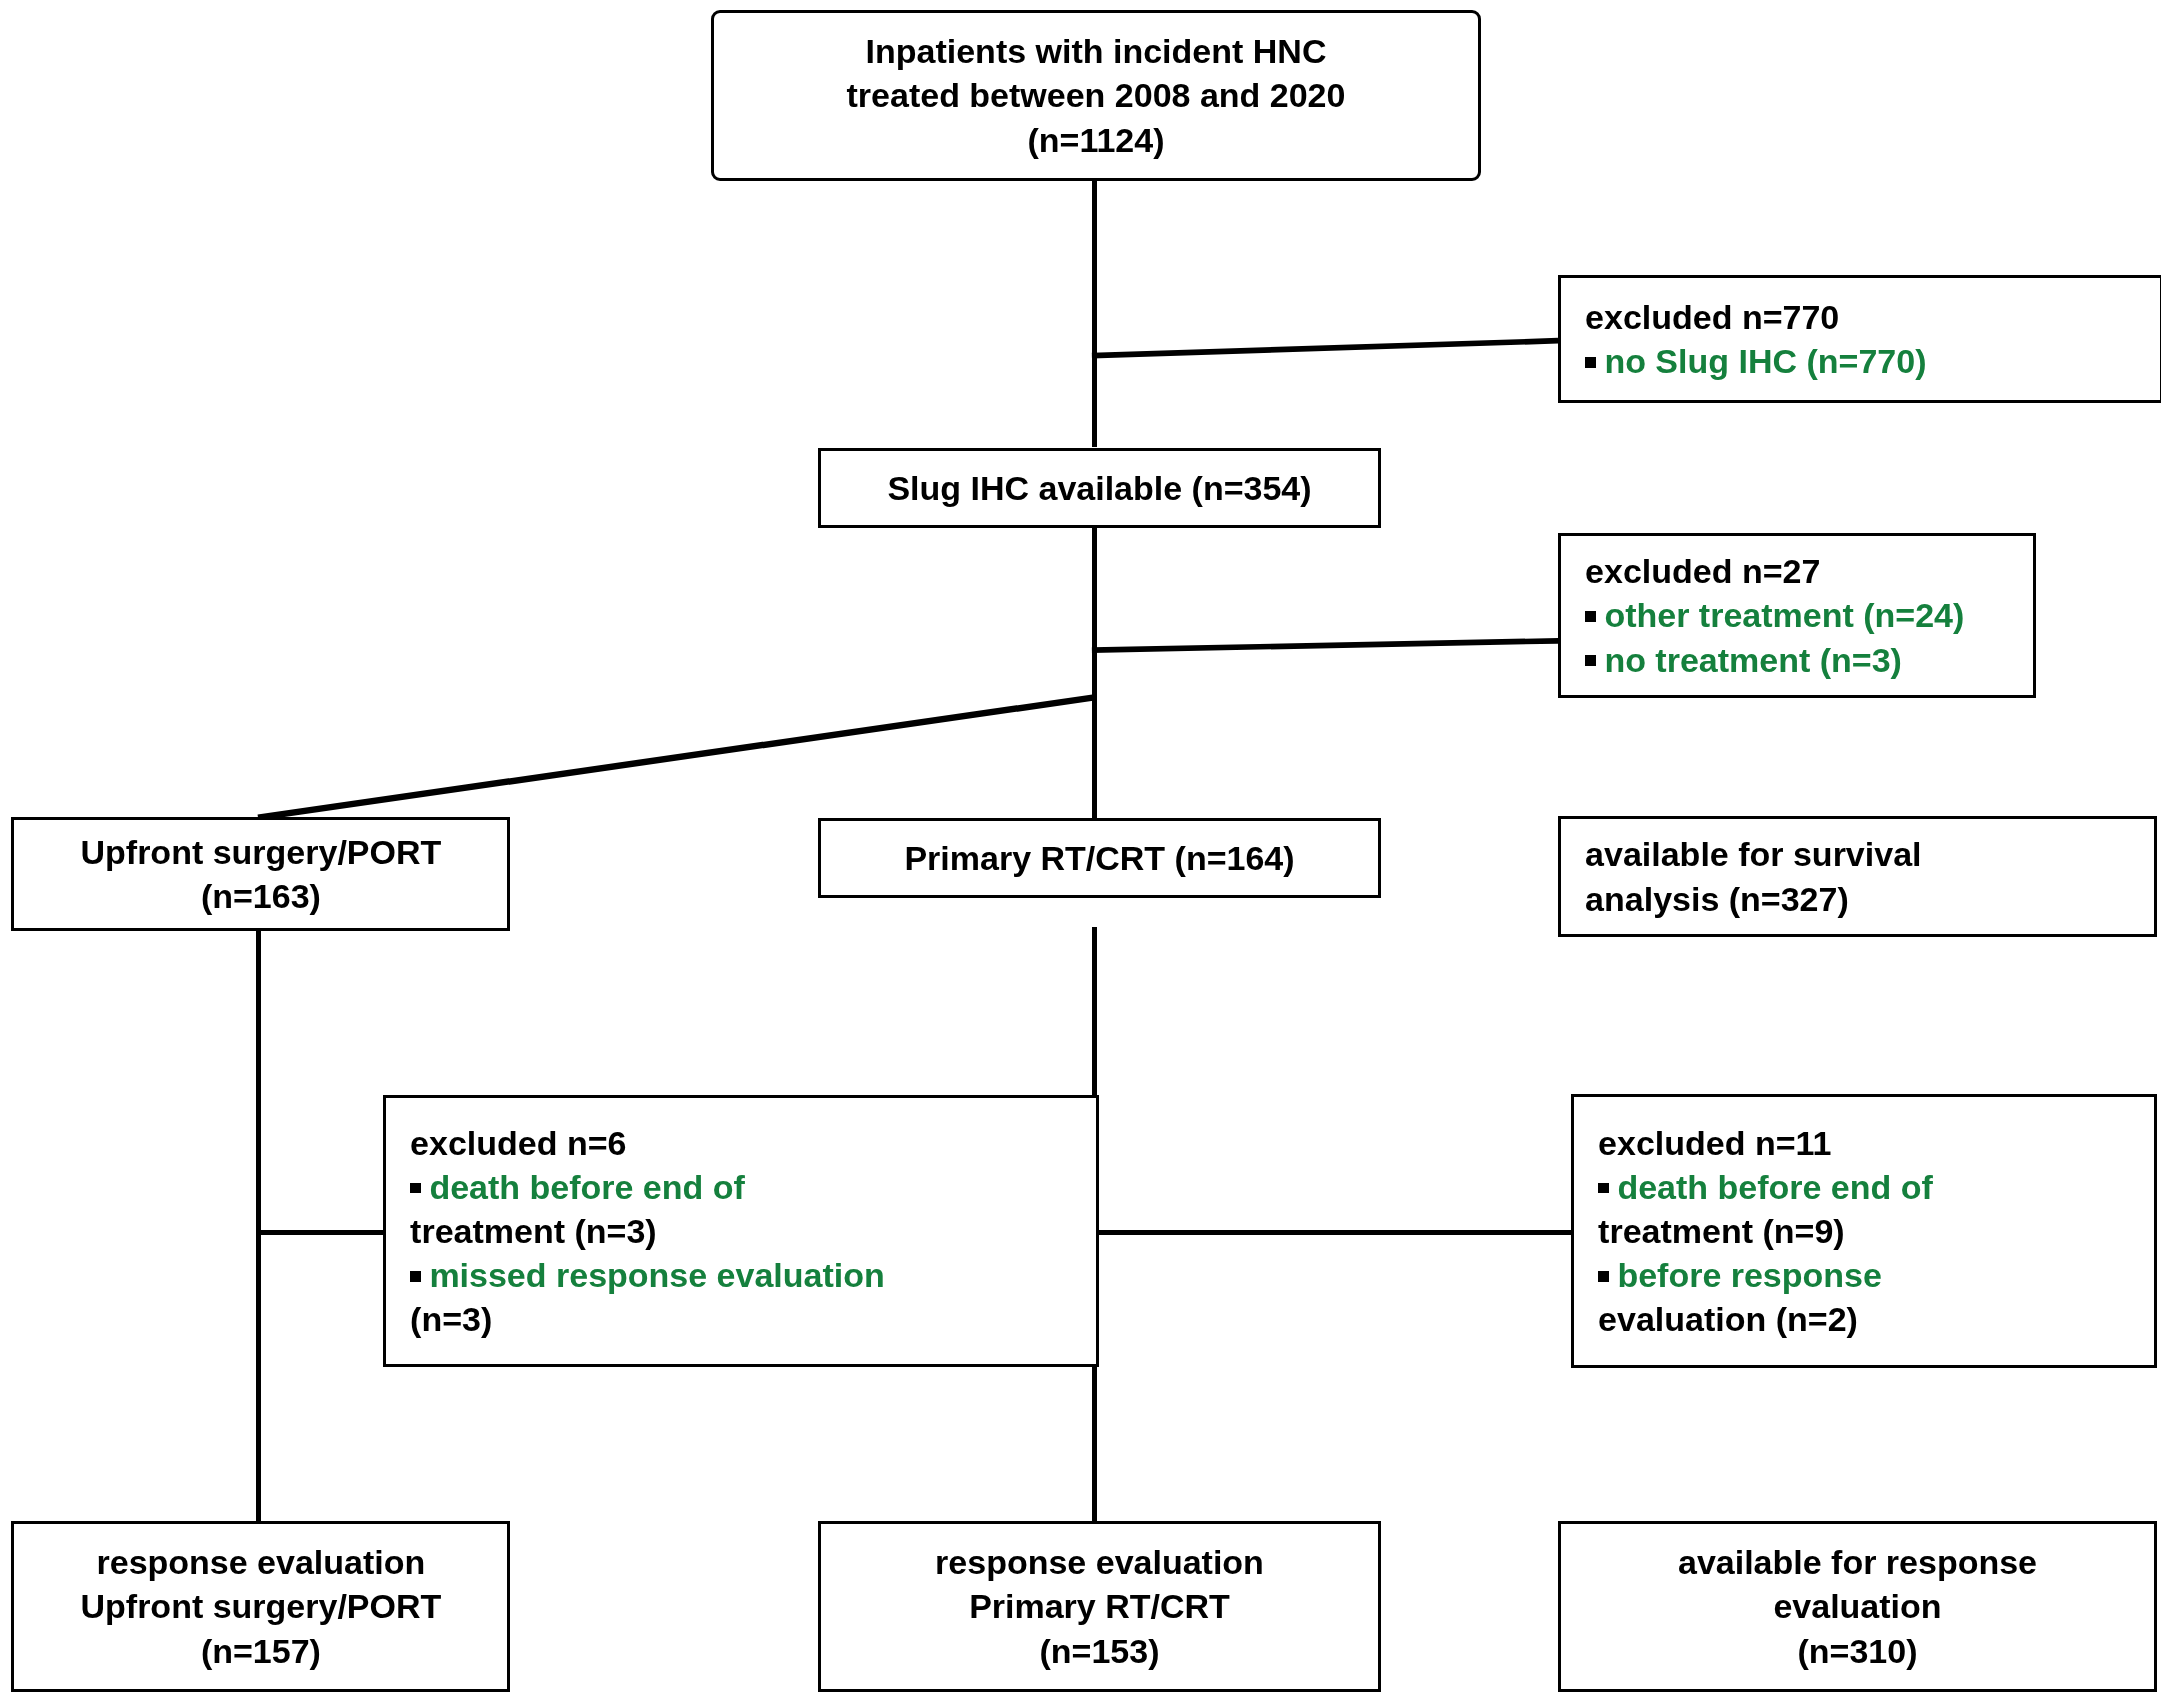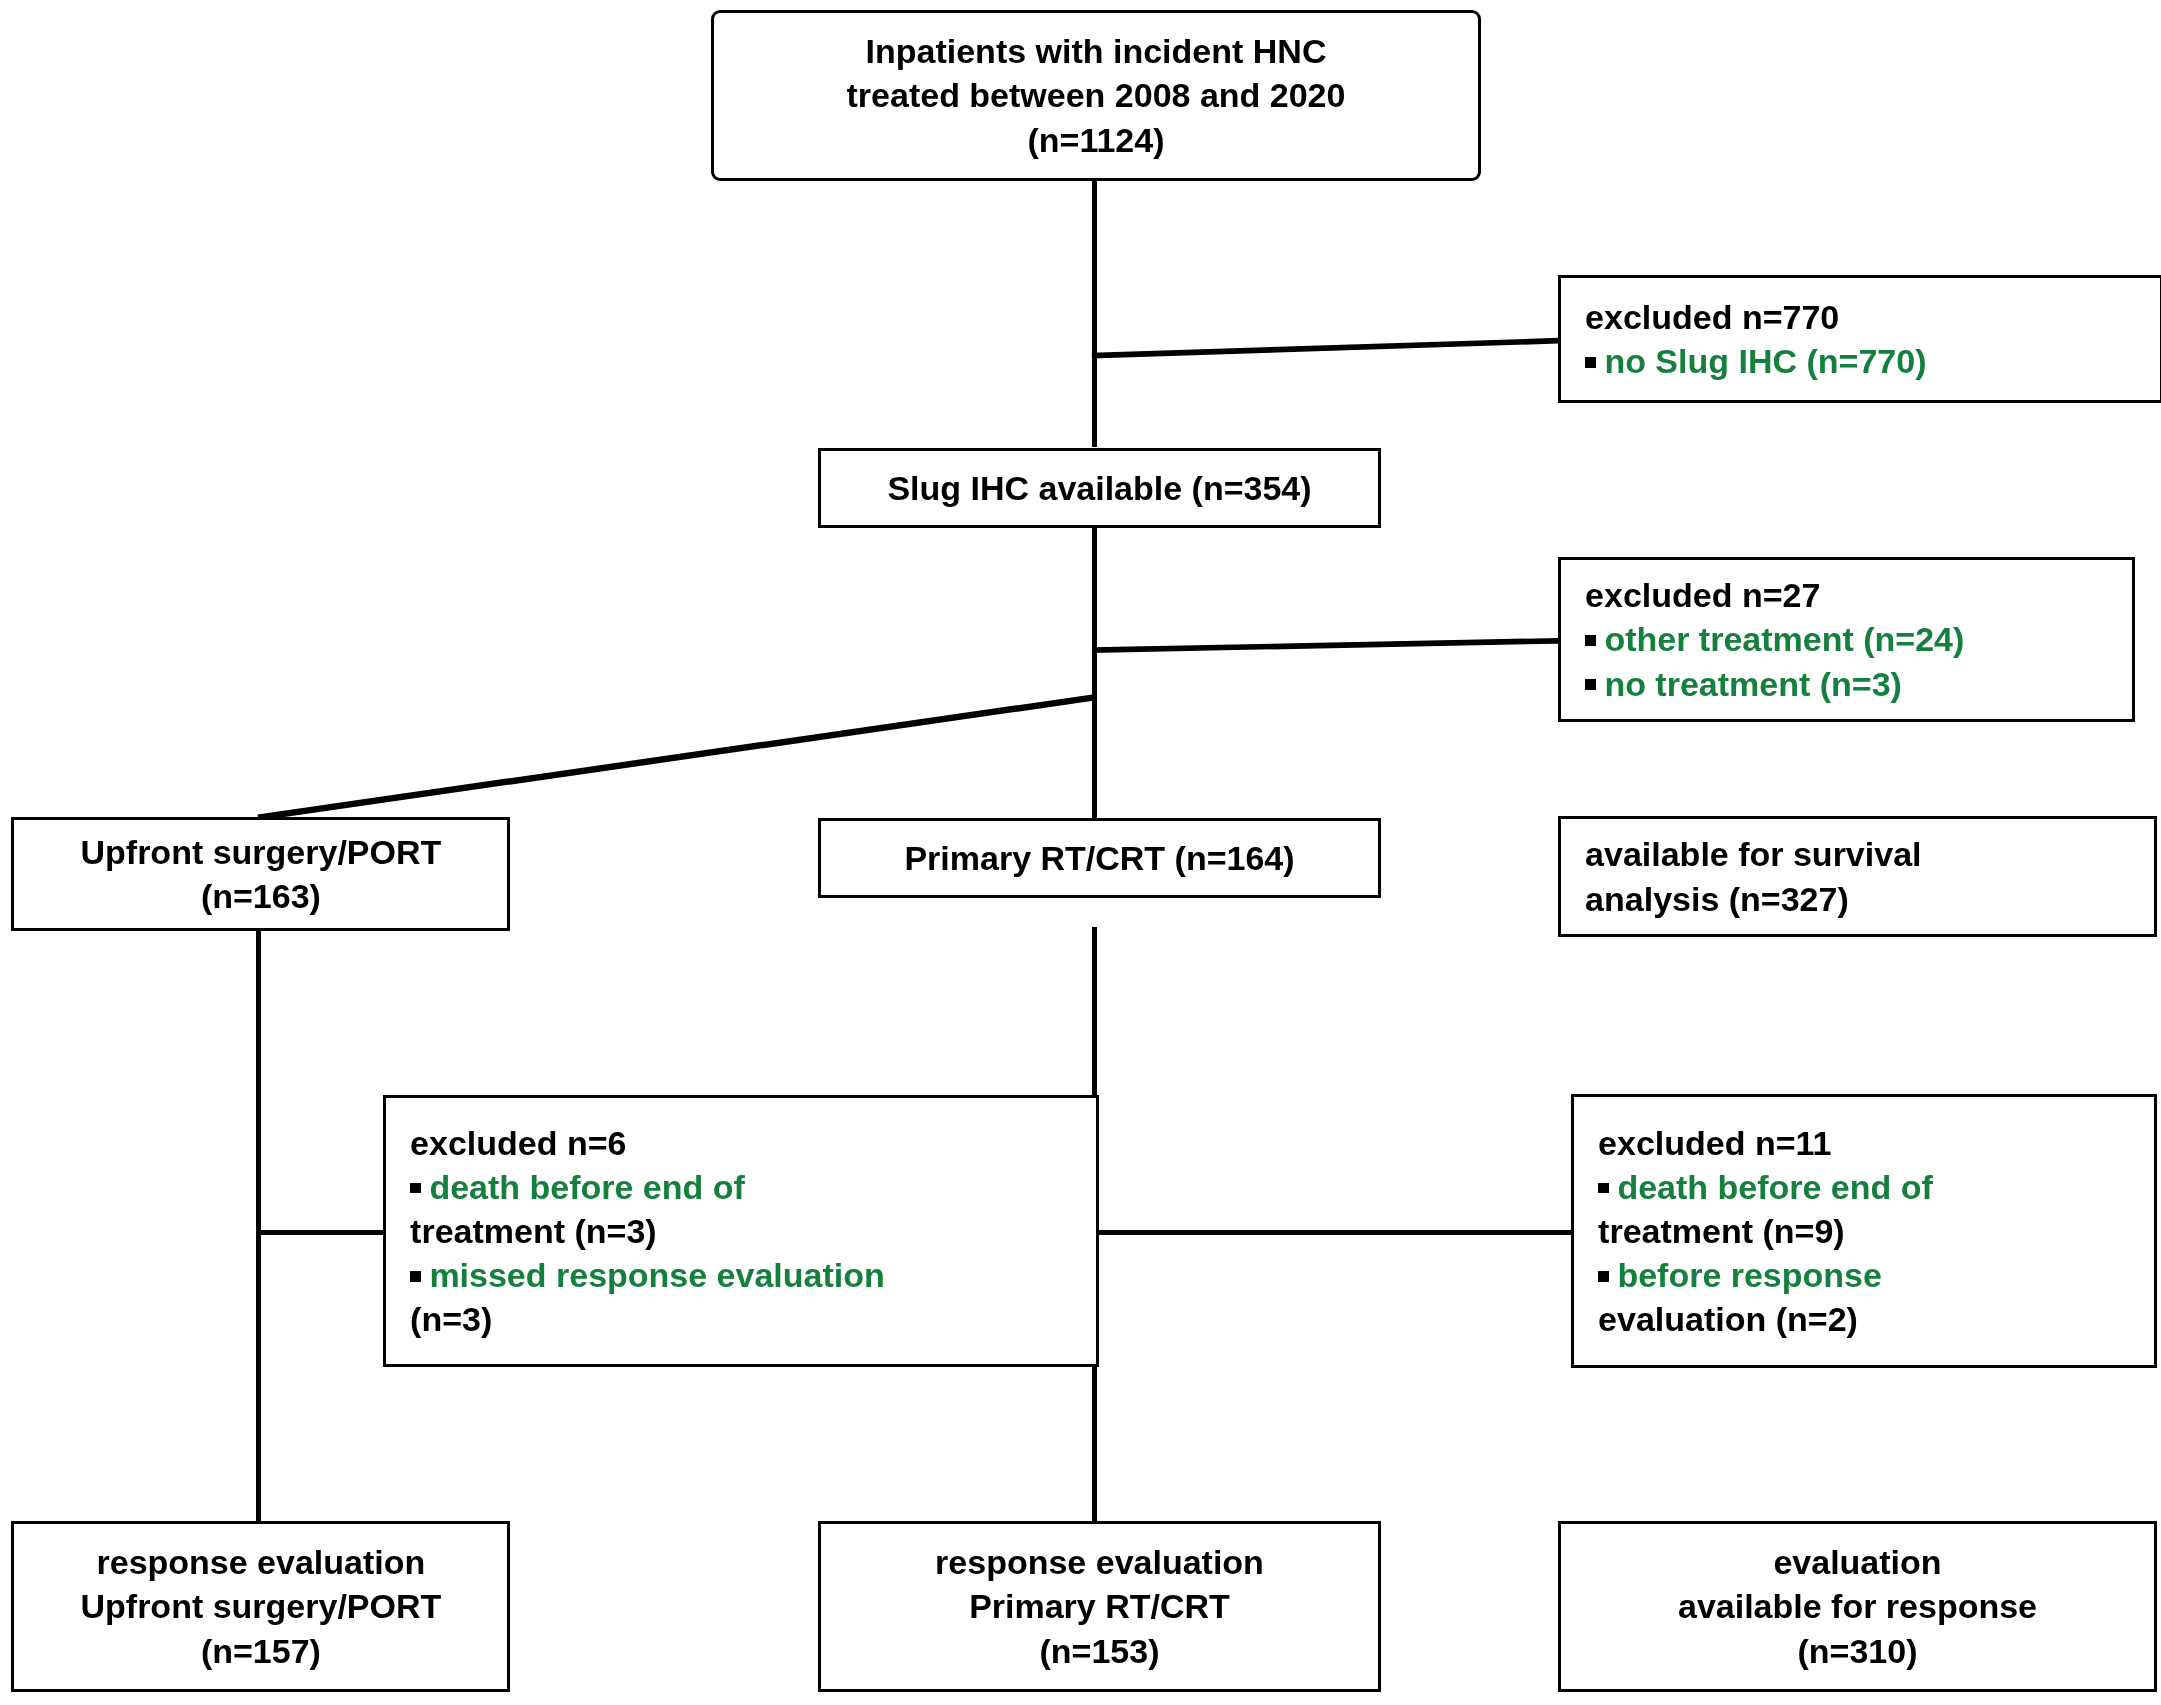--- a/index.html
+++ b/index.html
@@ -106,21 +106,21 @@
 
   <div class="box left pad-lr" style="left:1558px; top:275px; width:605px; height:128px;">
     <div class="line">excluded n=770</div>
     <div class="bullet-line"><span class="bsq"></span><span>no Slug IHC (n=770)</span></div>
   </div>
 
   <div class="box center pad-lr" style="left:818px; top:448px; width:563px; height:80px;">
     <div class="line">Slug IHC available (n=354)</div>
   </div>
 
-  <div class="box left pad-lr" style="left:1558px; top:557px; width:577px; height:165px;">
+  <div class="box left pad-lr" style="left:1558px; top:533px; width:478px; height:165px;">
     <div class="line">excluded n=27</div>
     <div class="bullet-line"><span class="bsq"></span><span>other treatment (n=24)</span></div>
     <div class="bullet-line"><span class="bsq"></span><span>no treatment (n=3)</span></div>
   </div>
 
   <div class="box center pad-lr" style="left:11.4px; top:817px; width:499px; height:114px;">
     <div class="line">Upfront surgery/PORT</div>
     <div class="line">(n=163)</div>
   </div>
 
@@ -155,19 +155,19 @@
     <div class="line">(n=157)</div>
   </div>
 
   <div class="box center pad-lr" style="left:818px; top:1521px; width:563px; height:171px;">
     <div class="line">response evaluation</div>
     <div class="line">Primary RT/CRT</div>
     <div class="line">(n=153)</div>
   </div>
 
   <div class="box center pad-lr" style="left:1558px; top:1521px; width:599px; height:171px;">
+    <div class="line">available for response</div>
     <div class="line">evaluation</div>
-    <div class="line">available for response</div>
     <div class="line">(n=310)</div>
   </div>
 
 </div>
 
 
 </body></html>

